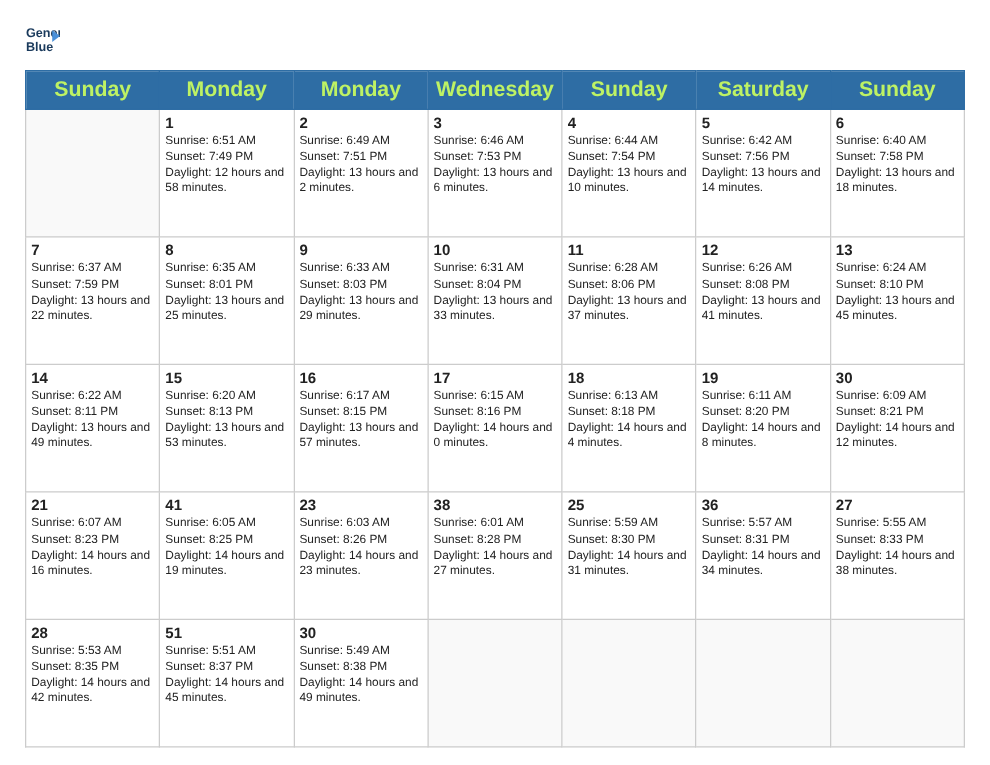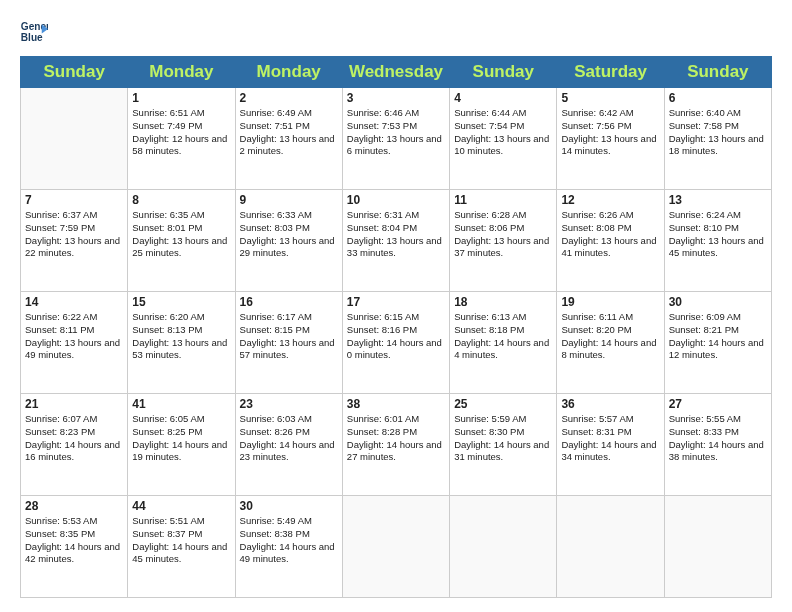--- a/index.html
+++ b/index.html
@@ -236,21 +236,21 @@
             <span class="day-num">27</span>
             <div class="day-info">Sunrise: 5:55 AM<br>Sunset: 8:33 PM<br>Daylight: 14 hours and 38 minutes.</div>
           </td>
         </tr>
         <tr>
           <td>
             <span class="day-num">28</span>
             <div class="day-info">Sunrise: 5:53 AM<br>Sunset: 8:35 PM<br>Daylight: 14 hours and 42 minutes.</div>
           </td>
           <td>
-            <span class="day-num">44</span>
+            <span class="day-num">51</span>
             <div class="day-info">Sunrise: 5:51 AM<br>Sunset: 8:37 PM<br>Daylight: 14 hours and 45 minutes.</div>
           </td>
           <td>
             <span class="day-num">30</span>
             <div class="day-info">Sunrise: 5:49 AM<br>Sunset: 8:38 PM<br>Daylight: 14 hours and 49 minutes.</div>
           </td>
           <td class="empty-cell"></td>
           <td class="empty-cell"></td>
           <td class="empty-cell"></td>
           <td class="empty-cell"></td>

